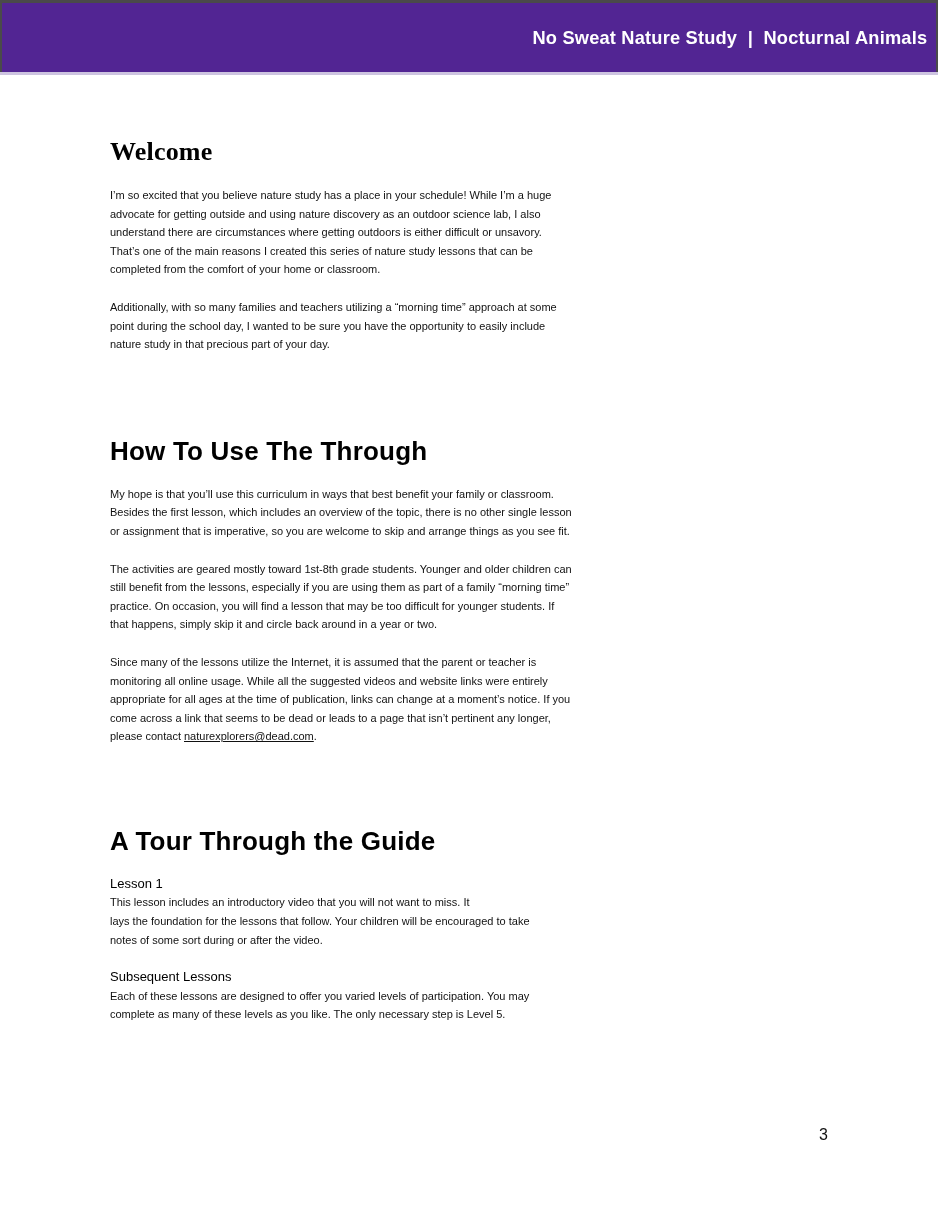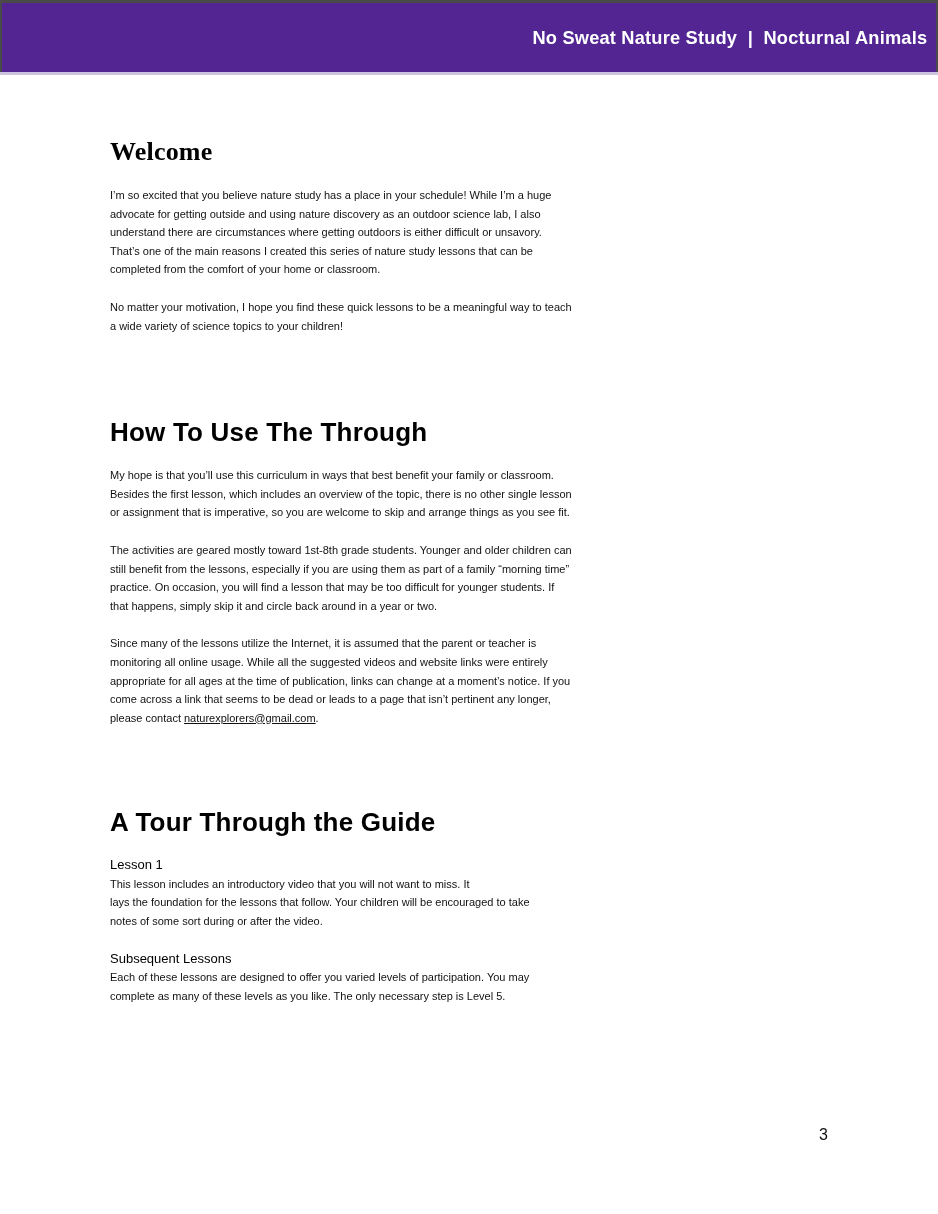--- a/index.html
+++ b/index.html
@@ -94,36 +94,37 @@
   <div class="header-accent"></div>
 
   <div class="content">
 
     <h1 class="h-welcome">Welcome</h1>
     <p class="body">I’m so excited that you believe nature study has a place in your schedule! While I’m a huge
 advocate for getting outside and using nature discovery as an outdoor science lab, I also
 understand there are circumstances where getting outdoors is either difficult or unsavory.
 That’s one of the main reasons I created this series of nature study lessons that can be
 completed from the comfort of your home or classroom.</p>
-    <p class="body">No matter your motivation, I hope you find these quick lessons to be a meaningful way to teach
-a wide variety of science topics to your children!</p>
+    <p class="body">Additionally, with so many families and teachers utilizing a “morning time” approach at some
+point during the school day, I wanted to be sure you have the opportunity to easily include
+nature study in that precious part of your day.</p>
 
     <h1 class="h-how">How To Use The Through</h1>
     <p class="body">My hope is that you’ll use this curriculum in ways that best benefit your family or classroom.
 Besides the first lesson, which includes an overview of the topic, there is no other single lesson
 or assignment that is imperative, so you are welcome to skip and arrange things as you see fit.</p>
     <p class="body">The activities are geared mostly toward 1st-8th grade students. Younger and older children can
 still benefit from the lessons, especially if you are using them as part of a family “morning time”
 practice. On occasion, you will find a lesson that may be too difficult for younger students. If
 that happens, simply skip it and circle back around in a year or two.</p>
     <p class="body"><span>Since many of the lessons utilize the Internet, it is assumed that the parent or teacher is
 monitoring all online usage. While all the suggested videos and website links were entirely
 appropriate for all ages at the time of publication, links can change at a moment’s notice. If you
 come across a link that seems to be dead or leads to a page that isn’t pertinent any longer,
-please contact </span><a class="email-link">naturexplorers@gmail.com</a><span>.</span></p>
+please contact </span><a class="email-link">naturexplorers@dead.com</a><span>.</span></p>
 
     <h1 class="h-tour">A Tour Through the Guide</h1>
 
     <div class="sub-head">Lesson 1</div>
     <p class="body indent">This lesson includes an introductory video that you will not want to miss. It
 lays the foundation for the lessons that follow. Your children will be encouraged to take
 notes of some sort during or after the video.</p>
 
     <div class="sub-head">Subsequent Lessons</div>
     <p class="body indent">Each of these lessons are designed to offer you varied levels of participation. You may

